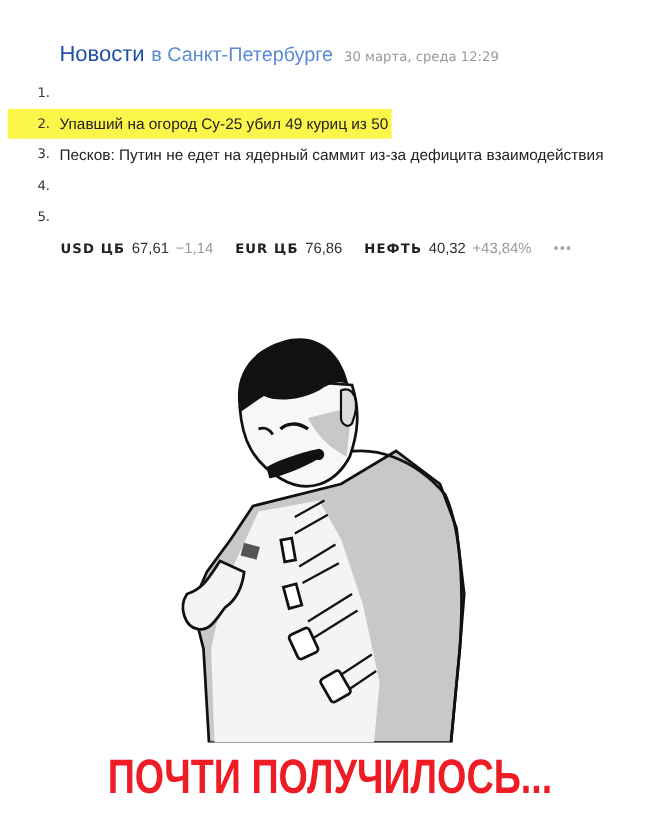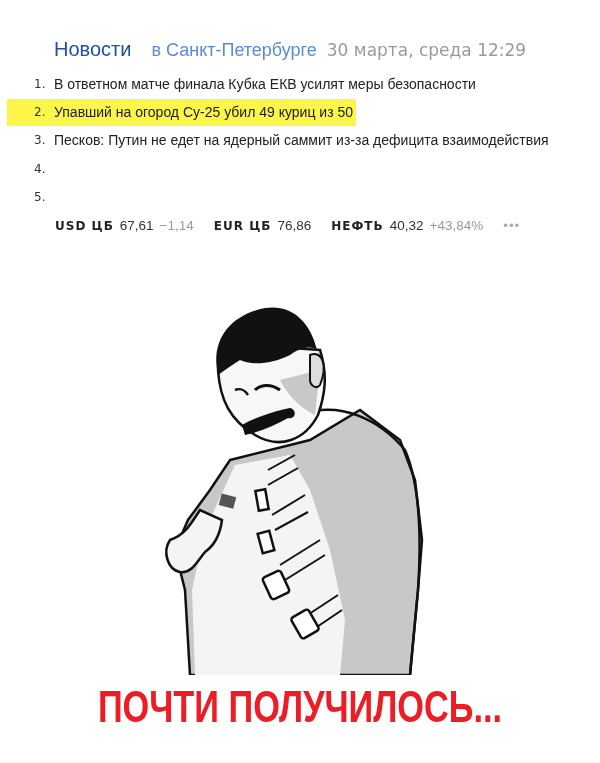--- a/index.html
+++ b/index.html
@@ -1,22 +1,22 @@
 <!DOCTYPE html>
 <html><head>
   <meta charset="utf-8">
   <style>
     html, body { margin: 0; padding: 0; background: #ffffff; }
     body { width: 600px; height: 763px; position: relative; overflow: hidden;
            font-family: "Liberation Sans", sans-serif; }
     .news { position: absolute; left: 0; top: 0; width: 600px; }
     .header { position: absolute; left: 54px; top: 38px; white-space: nowrap; }
     .h-title { font-size: 20px; color: #1f4fa8; }
-    .h-city { font-size: 18px; color: #5b8bd4; margin-left: 20px; }
-    .h-date { font-size: 17px; color: #999999; margin-left: 10px; font-family: "DejaVu Sans", sans-serif; }
+    .h-city { font-size: 18px; color: #5b8bd4; margin-left: 6px; }
+    .h-date { font-size: 12px; color: #999999; margin-left: 10px; font-family: "DejaVu Sans", sans-serif; }
     .list { position: absolute; left: 0; top: 71px; width: 600px; }
     .item { position: absolute; left: 0; height: 27px; line-height: 27px; white-space: nowrap; }
     .item .num { position: absolute; left: 34px; width: 16px; font-size: 12px; color: #333;
                  font-family: "DejaVu Sans", sans-serif; }
     .item .txt { position: absolute; left: 54px; font-size: 14px; color: #222; }
     .item.hl { background: #fcf54a; }
     .ticker { position: absolute; left: 55px; top: 218px; white-space: nowrap; font-size: 13.5px; }
     .t-label { font-weight: bold; color: #222; letter-spacing: 1px; font-family: "DejaVu Sans", sans-serif; font-size: 12px; text-align: right; }
     .t-val { color: #333; margin-left: 6px; }
     .t-delta { color: #9a9a9a; margin-left: 6px; margin-right: 20px; }
@@ -30,21 +30,20 @@
 <body>
 
 <div class="news">
   <div class="header">
     <span class="h-title">Новости</span><span class="h-city">в Санкт-Петербурге</span><span class="h-date">30 марта, среда 12:29</span>
   </div>
 
   <div class="list">
     <div class="item" style="top:0px;width:520px">
       <span class="num">1.</span>
-      <span class="txt">В ответном матче финала Кубка ЕКВ усилят меры безопасности</span>
     </div>
     <div class="item hl" style="top:28px;left:7px;width:349px">
       <span class="num" style="left:27px">2.</span>
       <span class="txt" style="left:47px">Упавший на огород Су-25 убил 49 куриц из 50</span>
     </div>
     <div class="item" style="top:56px;width:580px">
       <span class="num">3.</span>
       <span class="txt">Песков: Путин не едет на ядерный саммит из-за дефицита взаимодействия</span>
     </div>
     <div class="item" style="top:85px;width:520px">

